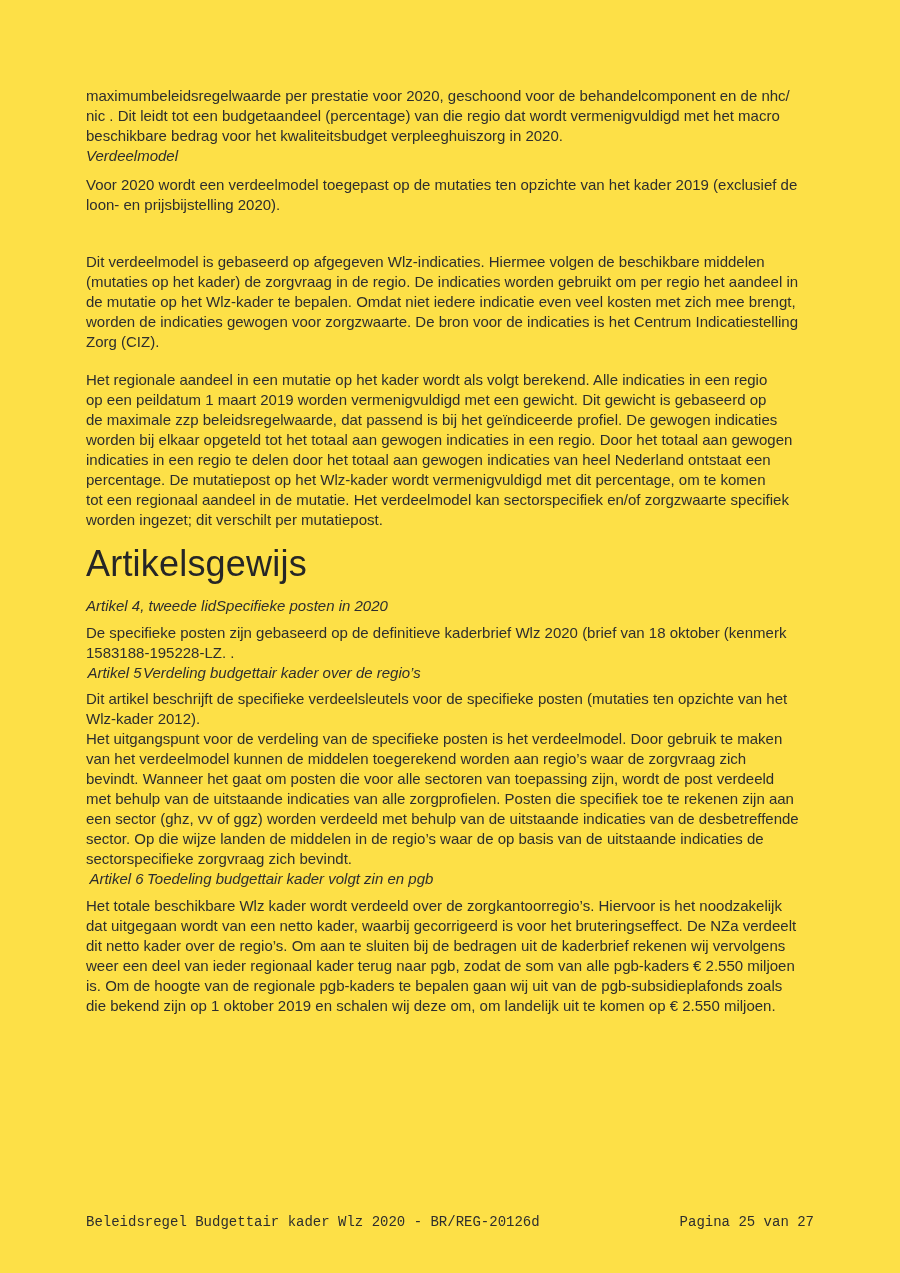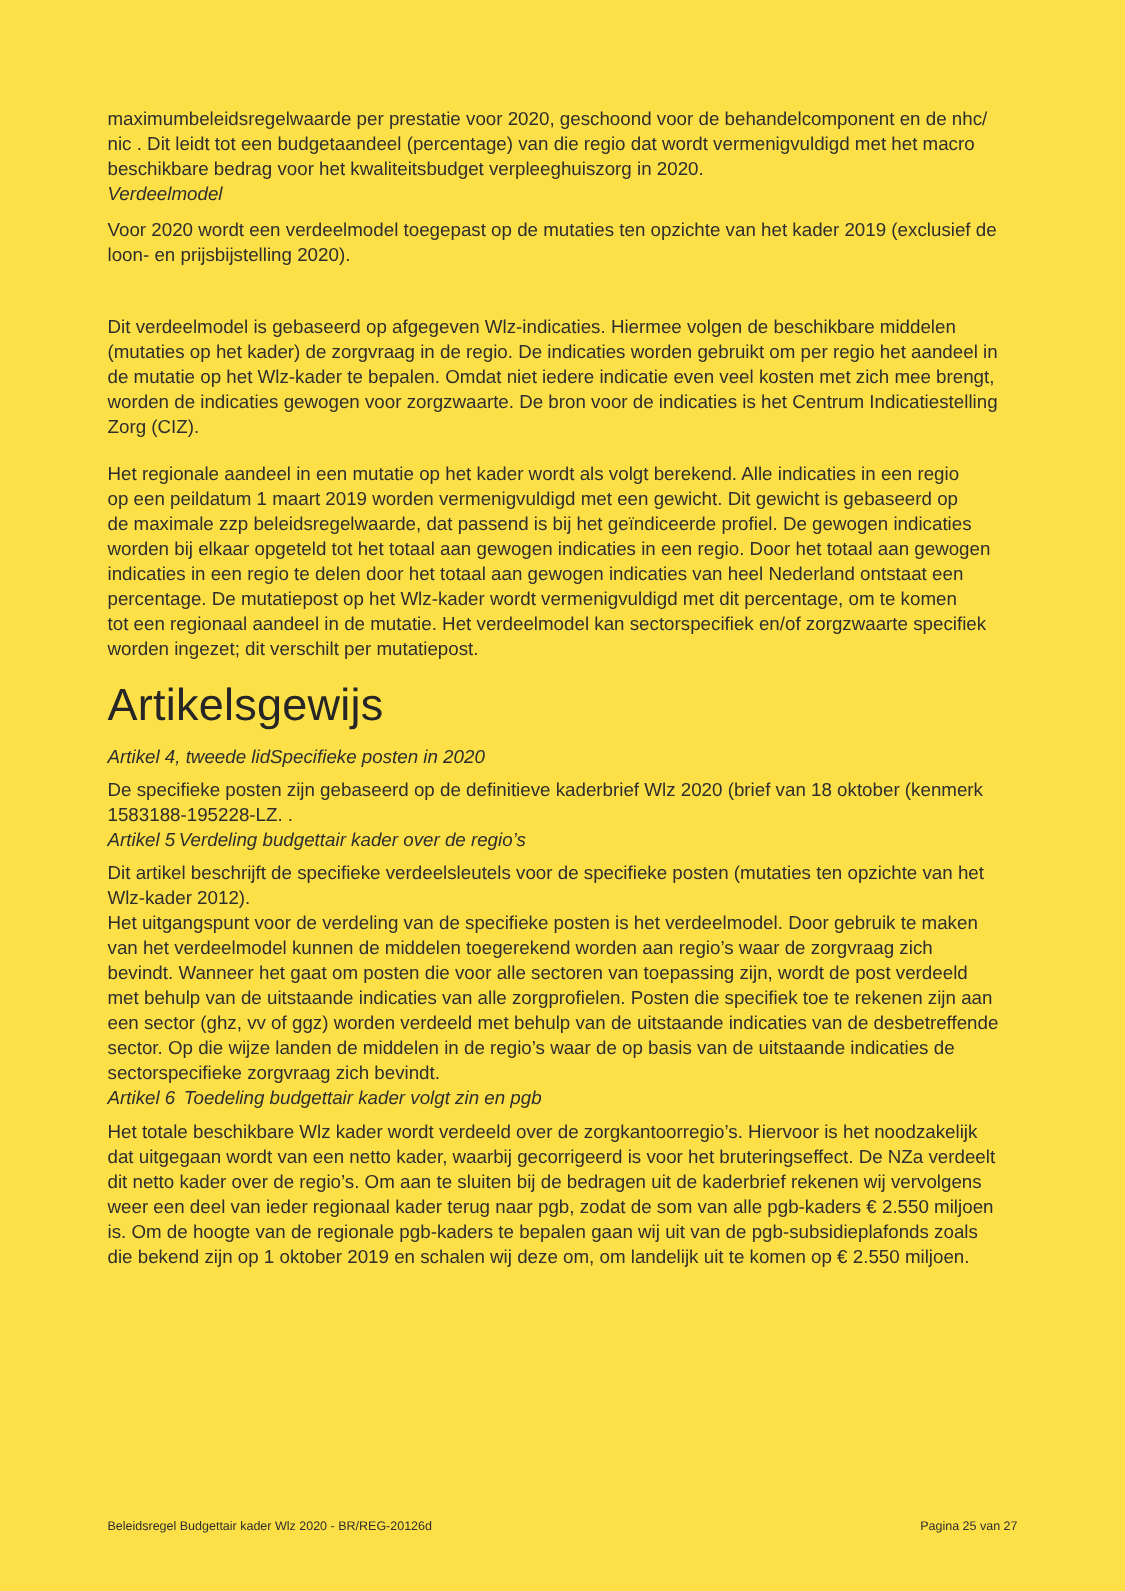--- a/index.html
+++ b/index.html
@@ -45,21 +45,21 @@
     letter-spacing: 0.2px;
   }
   .article-heading {
     display: flex;
     margin: 0;
     font-size: 15px;
     line-height: 20px;
     font-style: italic;
     font-weight: 400;
   }
-  .article-heading .art-label { flex: 0 0 auto; }
+  .article-heading .art-label { flex: 0 0 auto; text-align: center; }
   .art4 .art-label { min-width: 92px; }
   .art5 .art-label { min-width: 57px; }
   .art6 .art-label { min-width: 61px; }
 
   .mt-38 { }
   .mt-37 { margin-top: 37px; }
   .mt-33 { margin-top: 18px; }
   .mt-17 { margin-top: 17px; }
   .mt-15 { margin-top: 15px; }
   .mt-11 { }
@@ -67,23 +67,24 @@
   .mt-7  { margin-top: 7px; }
   .mt-6  { margin-top: 6px; }
 
   .footer {
     position: absolute;
     left: 86px;
     right: 86px;
     top: 1213px;
     display: flex;
     justify-content: space-between;
-    font-size: 10px;
+    font-size: 14px;
     line-height: 18px;
     color: #2e2e2e;
+    font-family: Liberation Mono, monospace;
   }
   .footer span { white-space: nowrap; }
 </style>
 </head>
 <body>
 
 <div class="page">
   <div class="content">
 
     <p class="para">maximumbeleidsregelwaarde per prestatie voor 2020, geschoond voor de behandelcomponent en de nhc/

